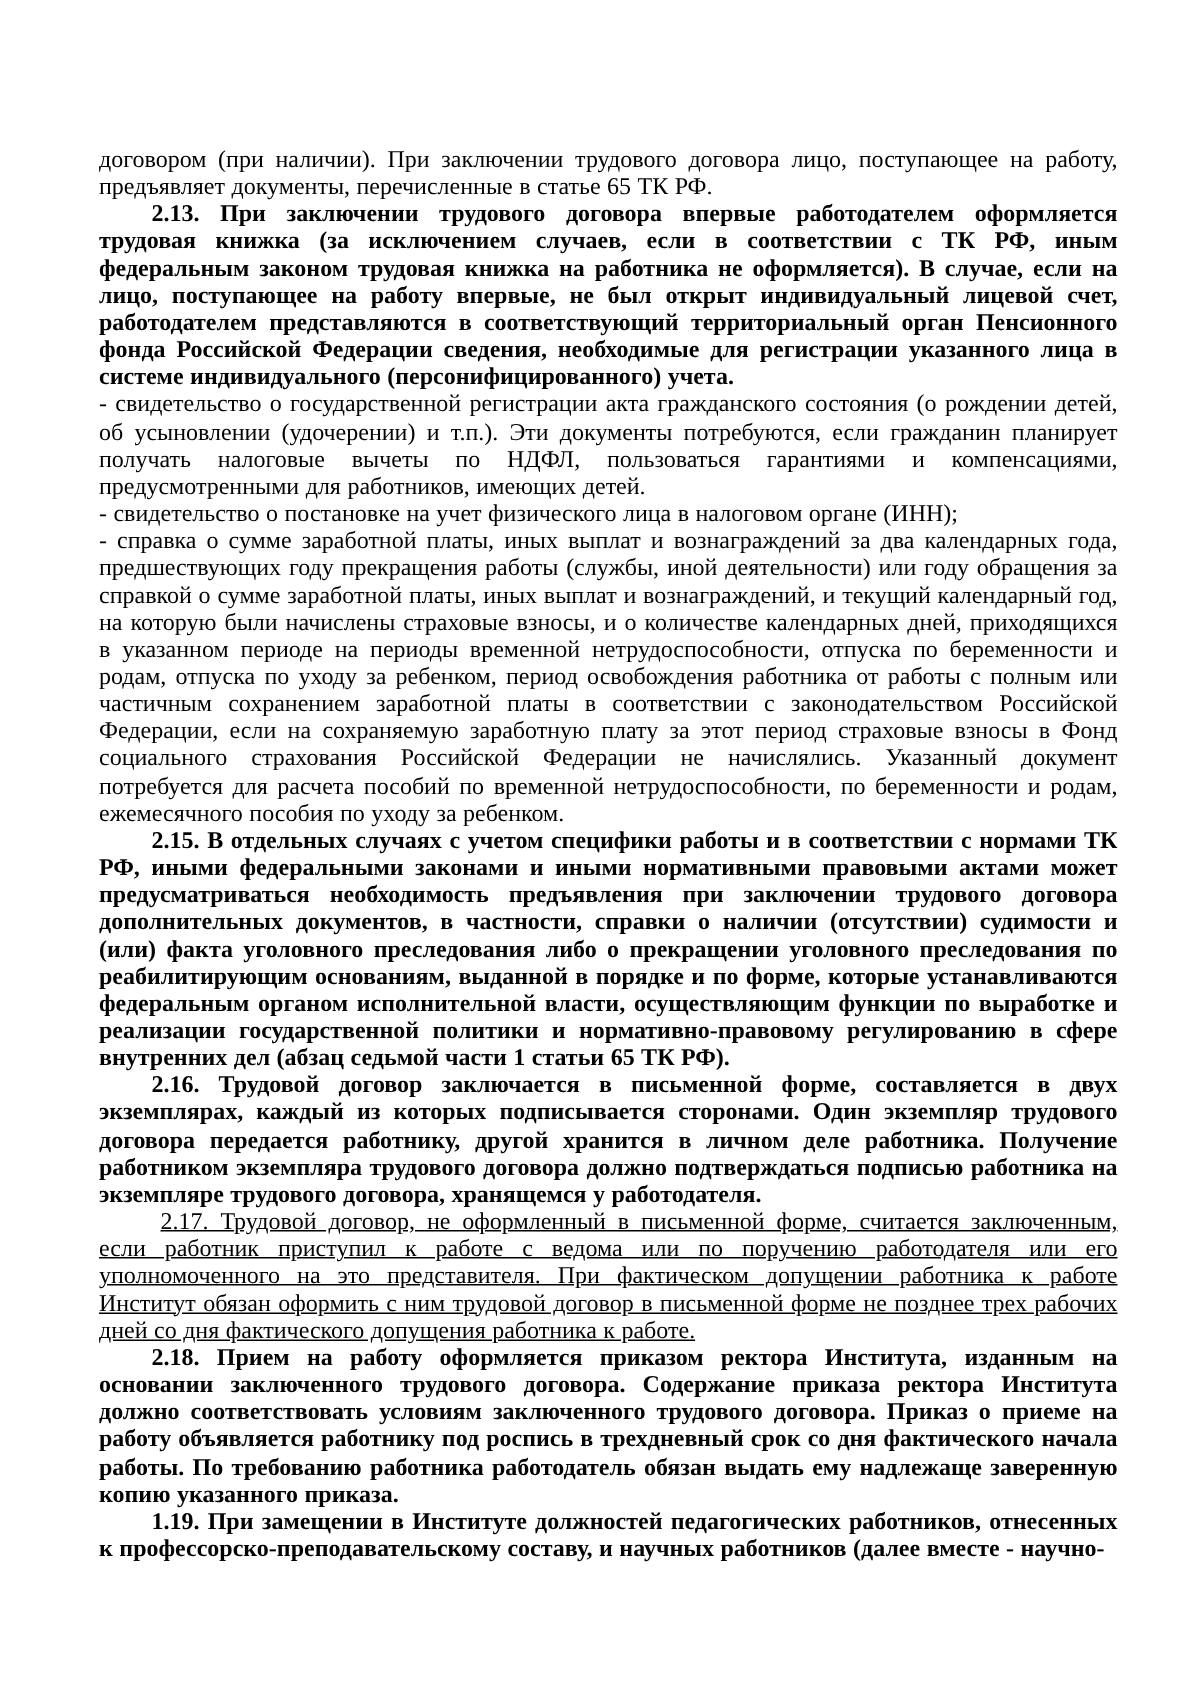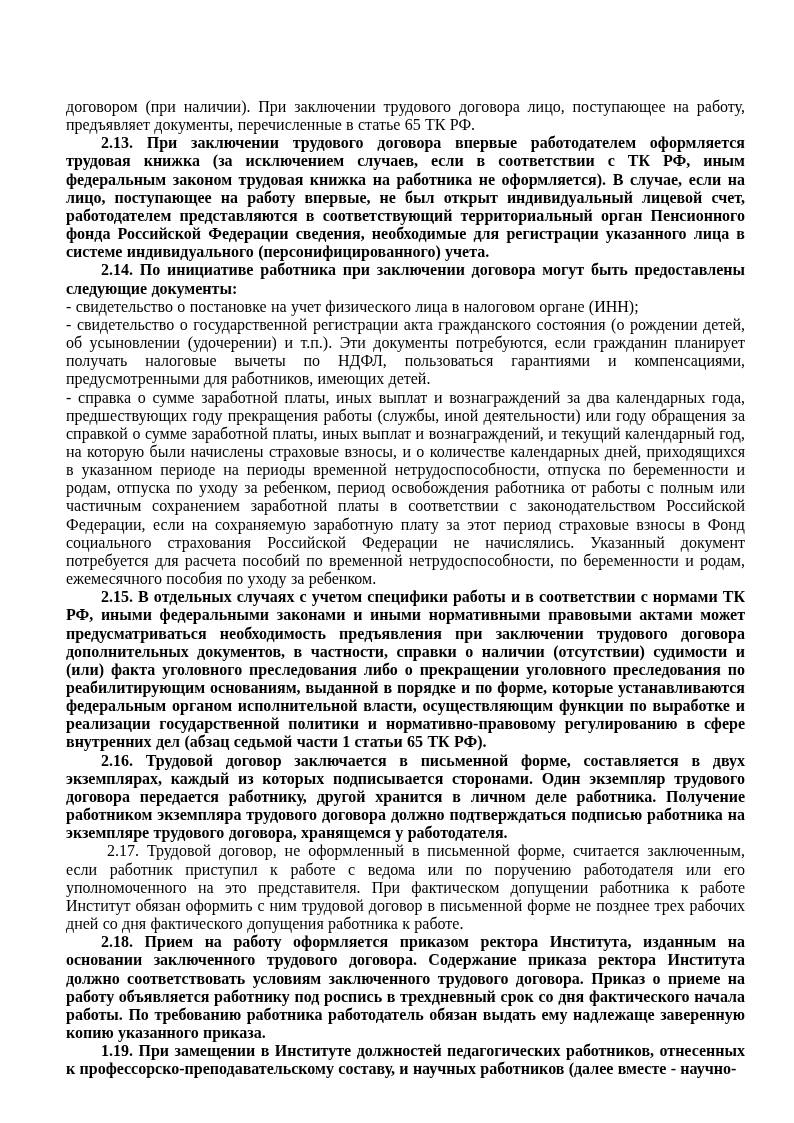--- a/index.html
+++ b/index.html
@@ -24,35 +24,35 @@
     text-align: justify;
     color: #000000;
     word-spacing: 0.02em;
   }
   .doc-text p.indent {
     text-indent: 35px;
     font-weight: bold;
   }
   .doc-text p.indent-extra {
     text-indent: 41px;
+    text-decoration: underline;
   }
   .doc-text p.flush {
     text-indent: 0;
   }
 </style>
 </head>
 <body>
 
 <div class="page">
   <div class="doc-text">
     <p class="flush">договором (при наличии). При заключении трудового договора лицо, поступающее на работу, предъявляет документы, перечисленные в статье 65 ТК РФ.</p>
     <p class="indent">2.13. При заключении трудового договора впервые работодателем оформляется трудовая книжка (за исключением случаев, если в соответствии с ТК РФ, иным федеральным законом трудовая книжка на работника не оформляется). В случае, если на лицо, поступающее на работу впервые, не был открыт индивидуальный лицевой счет, работодателем представляются в соответствующий территориальный орган Пенсионного фонда Российской Федерации сведения, необходимые для регистрации указанного лица в системе индивидуального (персонифицированного) учета.</p>
-    <p class="indent">2.14. По инициативе работника при заключении договора могут быть предоставлены следующие документы:</p>
+    <p class="flush">- свидетельство о государственной регистрации акта гражданского состояния (о рождении детей, об усыновлении (удочерении) и т.п.). Эти документы потребуются, если гражданин планирует получать налоговые вычеты по НДФЛ, пользоваться гарантиями и компенсациями, предусмотренными для работников, имеющих детей.</p>
     <p class="flush">- свидетельство о постановке на учет физического лица в налоговом органе (ИНН);</p>
-    <p class="flush">- свидетельство о государственной регистрации акта гражданского состояния (о рождении детей, об усыновлении (удочерении) и т.п.). Эти документы потребуются, если гражданин планирует получать налоговые вычеты по НДФЛ, пользоваться гарантиями и компенсациями, предусмотренными для работников, имеющих детей.</p>
     <p class="flush">- справка о сумме заработной платы, иных выплат и вознаграждений за два календарных года, предшествующих году прекращения работы (службы, иной деятельности) или году обращения за справкой о сумме заработной платы, иных выплат и вознаграждений, и текущий календарный год, на которую были начислены страховые взносы, и о количестве календарных дней, приходящихся в указанном периоде на периоды временной нетрудоспособности, отпуска по беременности и родам, отпуска по уходу за ребенком, период освобождения работника от работы с полным или частичным сохранением заработной платы в соответствии с законодательством Российской Федерации, если на сохраняемую заработную плату за этот период страховые взносы в Фонд социального страхования Российской Федерации не начислялись. Указанный документ потребуется для расчета пособий по временной нетрудоспособности, по беременности и родам, ежемесячного пособия по уходу за ребенком.</p>
     <p class="indent">2.15. В отдельных случаях с учетом специфики работы и в соответствии с нормами ТК РФ, иными федеральными законами и иными нормативными правовыми актами может предусматриваться необходимость предъявления при заключении трудового договора дополнительных документов, в частности, справки о наличии (отсутствии) судимости и (или) факта уголовного преследования либо о прекращении уголовного преследования по реабилитирующим основаниям, выданной в порядке и по форме, которые устанавливаются федеральным органом исполнительной власти, осуществляющим функции по выработке и реализации государственной политики и нормативно-правовому регулированию в сфере внутренних дел (абзац седьмой части 1 статьи 65 ТК РФ).</p>
     <p class="indent">2.16. Трудовой договор заключается в письменной форме, составляется в двух экземплярах, каждый из которых подписывается сторонами. Один экземпляр трудового договора передается работнику, другой хранится в личном деле работника. Получение работником экземпляра трудового договора должно подтверждаться подписью работника на экземпляре трудового договора, хранящемся у работодателя.</p>
     <p class="indent-extra">2.17. Трудовой договор, не оформленный в письменной форме, считается заключенным, если работник приступил к работе с ведома или по поручению работодателя или его уполномоченного на это представителя. При фактическом допущении работника к работе Институт обязан оформить с ним трудовой договор в письменной форме не позднее трех рабочих дней со дня фактического допущения работника к работе.</p>
     <p class="indent">2.18. Прием на работу оформляется приказом ректора Института, изданным на основании заключенного трудового договора. Содержание приказа ректора Института должно соответствовать условиям заключенного трудового договора. Приказ о приеме на работу объявляется работнику под роспись в трехдневный срок со дня фактического начала работы. По требованию работника работодатель обязан выдать ему надлежаще заверенную копию указанного приказа.</p>
     <p class="indent">1.19. При замещении в Институте должностей педагогических работников, отнесенных к профессорско-преподавательскому составу, и научных работников (далее вместе - научно-</p>
   </div>
 </div>
 
 </body></html>

